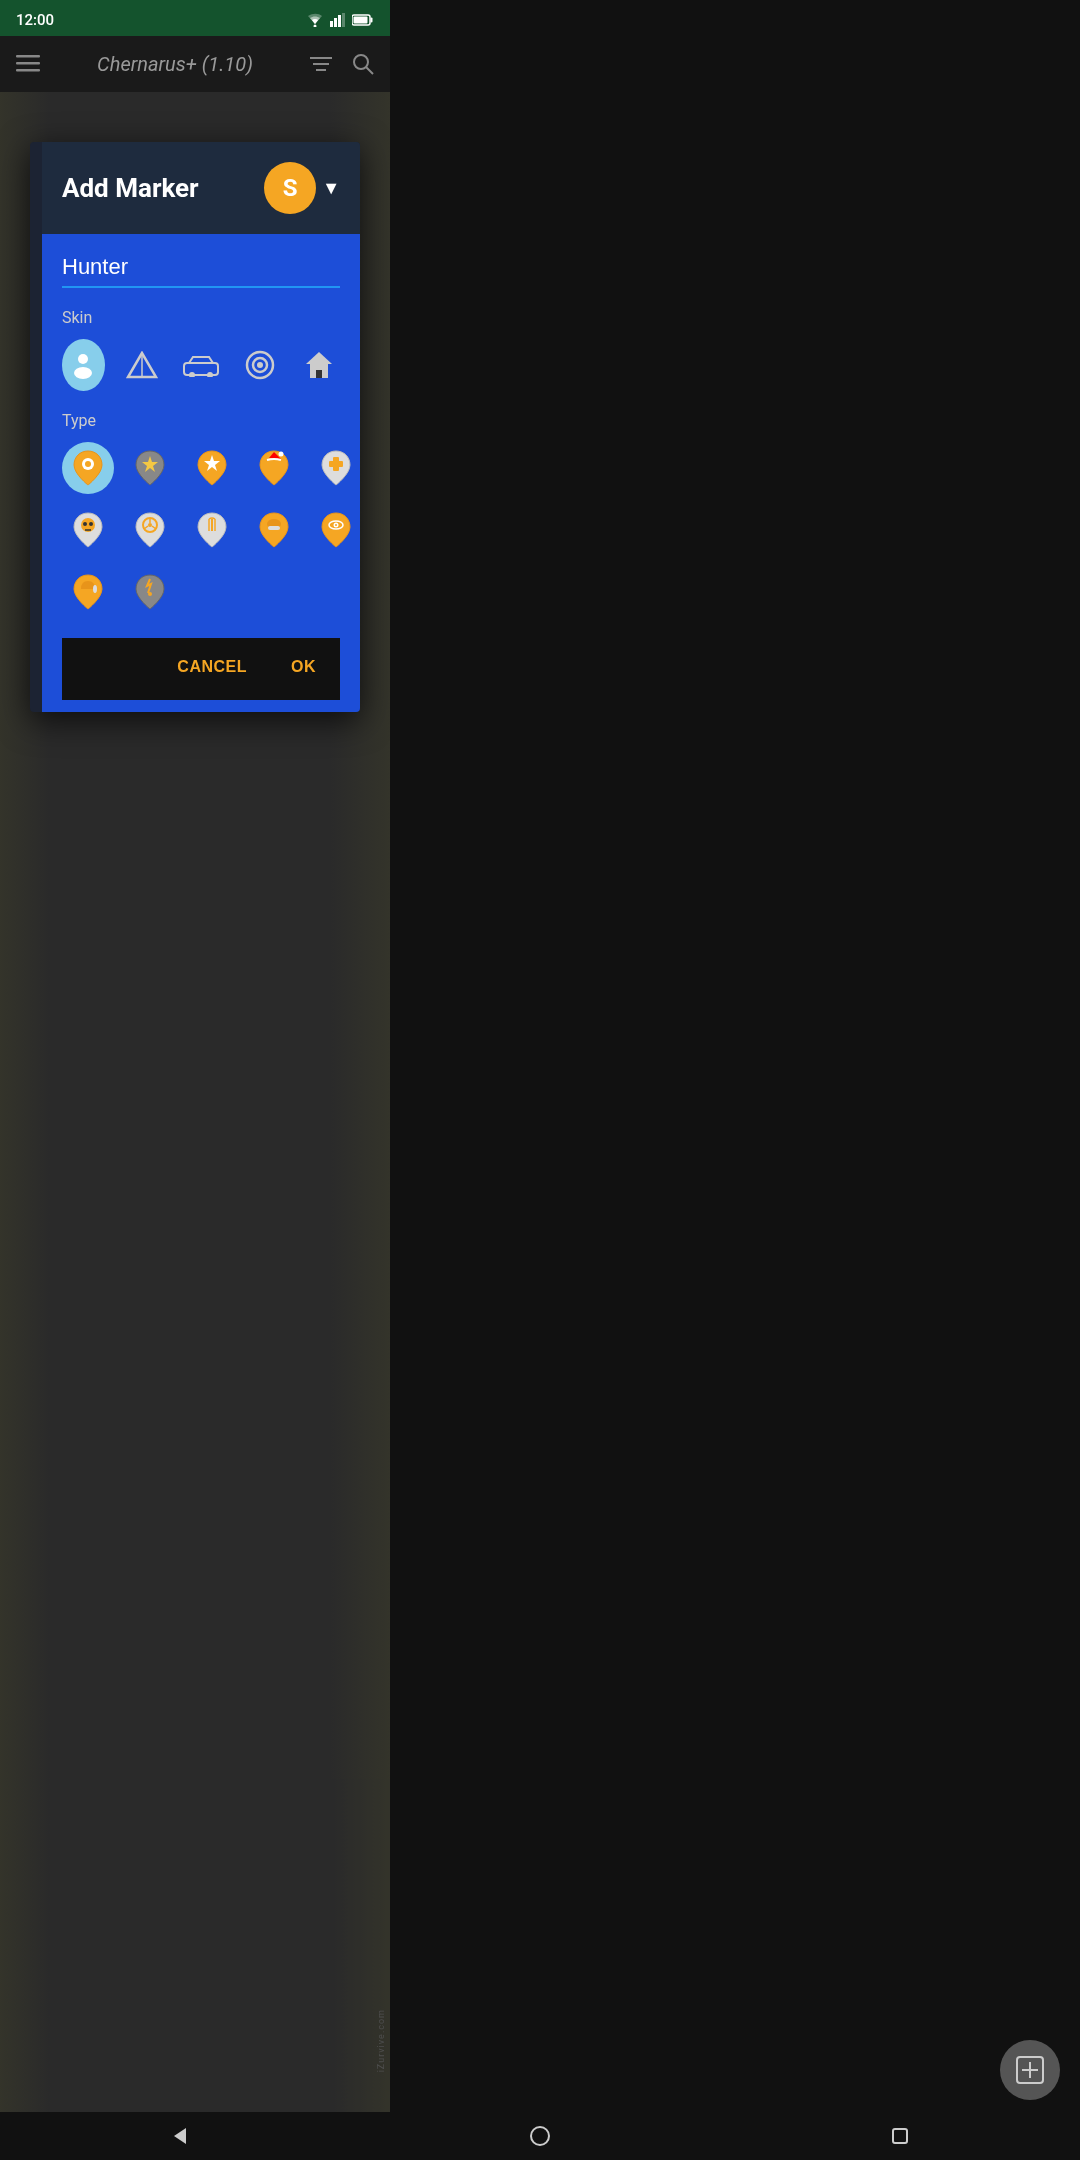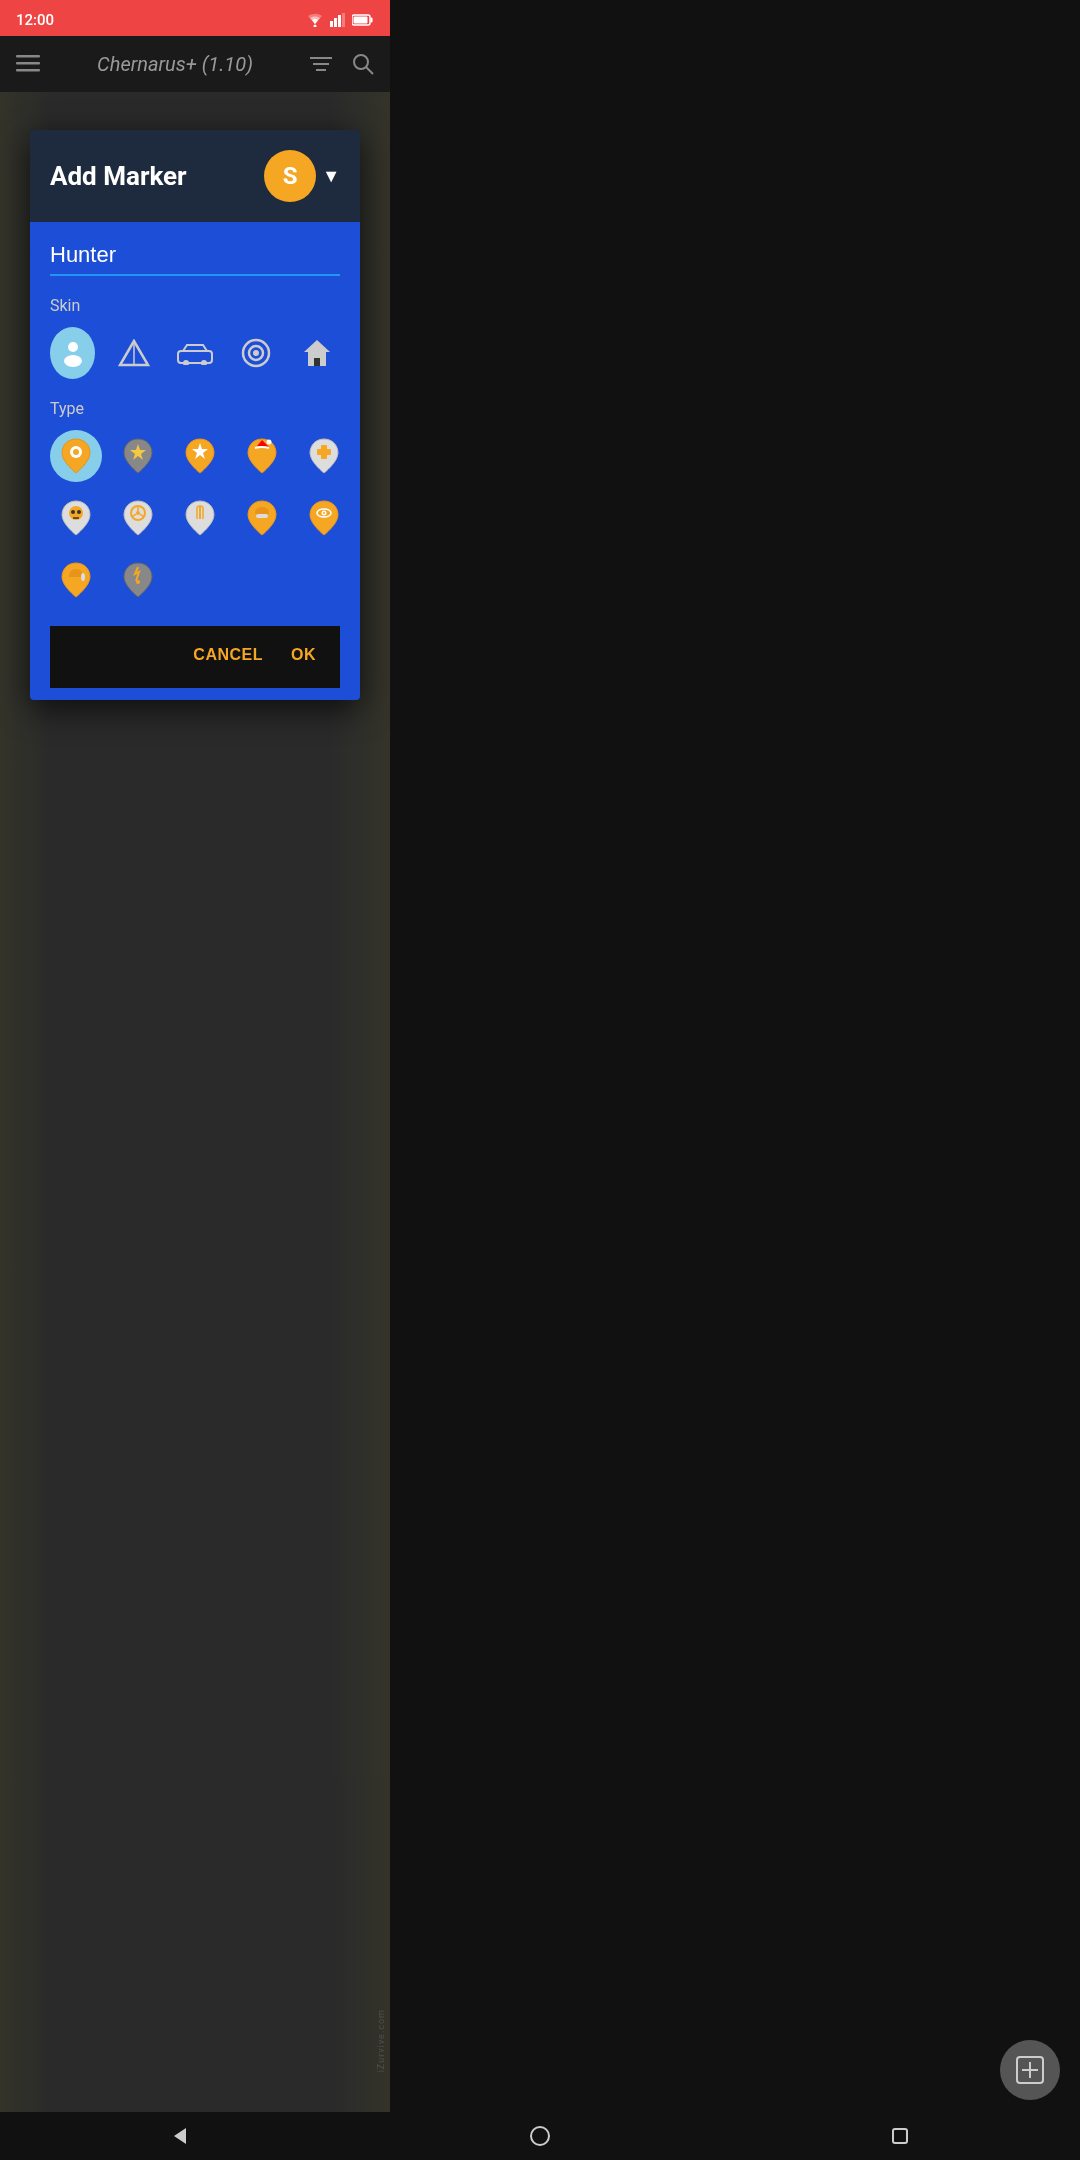--- a/index.html
+++ b/index.html
@@ -14,21 +14,21 @@
       position: relative;
       overflow: hidden;
     }
 
     
     .status-bar {
       display: flex;
       justify-content: space-between;
       align-items: center;
       padding: 8px 16px 4px;
-      background: #ef4444;
+      background: #14532d;
       height: 36px;
     }
 
     .status-time {
       font-size: 15px;
       font-weight: 500;
       color: #fff;
     }
 
     .status-icons {
@@ -104,21 +104,22 @@
 
     
     .dialog {
       position: relative;
       z-index: 10;
       background: #1c2333;
       border-radius: 4px;
       width: 330px;
       overflow: hidden;
       box-shadow: 0 8px 32px rgba(0,0,0,0.7);
-      margin-top: 18px;
+      margin-top: 30px;
+      padding-left: 12px;
     }
 
     .dialog-header {
       background: #1e2b3e;
       padding: 20px 20px;
       display: flex;
       align-items: center;
       justify-content: space-between;
     }
 
@@ -227,21 +228,21 @@
     }
 
     .skin-item.unselected {
       background: transparent;
     }
 
     
     .dialog-buttons {
       display: flex;
       justify-content: flex-end;
-      gap: 20px;
+      gap: 36px;
       padding: 12px 20px 16px;
       background: #111;
     }
 
     .btn-cancel, .btn-ok {
       background: transparent;
       border: none;
       font-size: 16px;
       font-weight: 700;
       letter-spacing: 0.5px;

